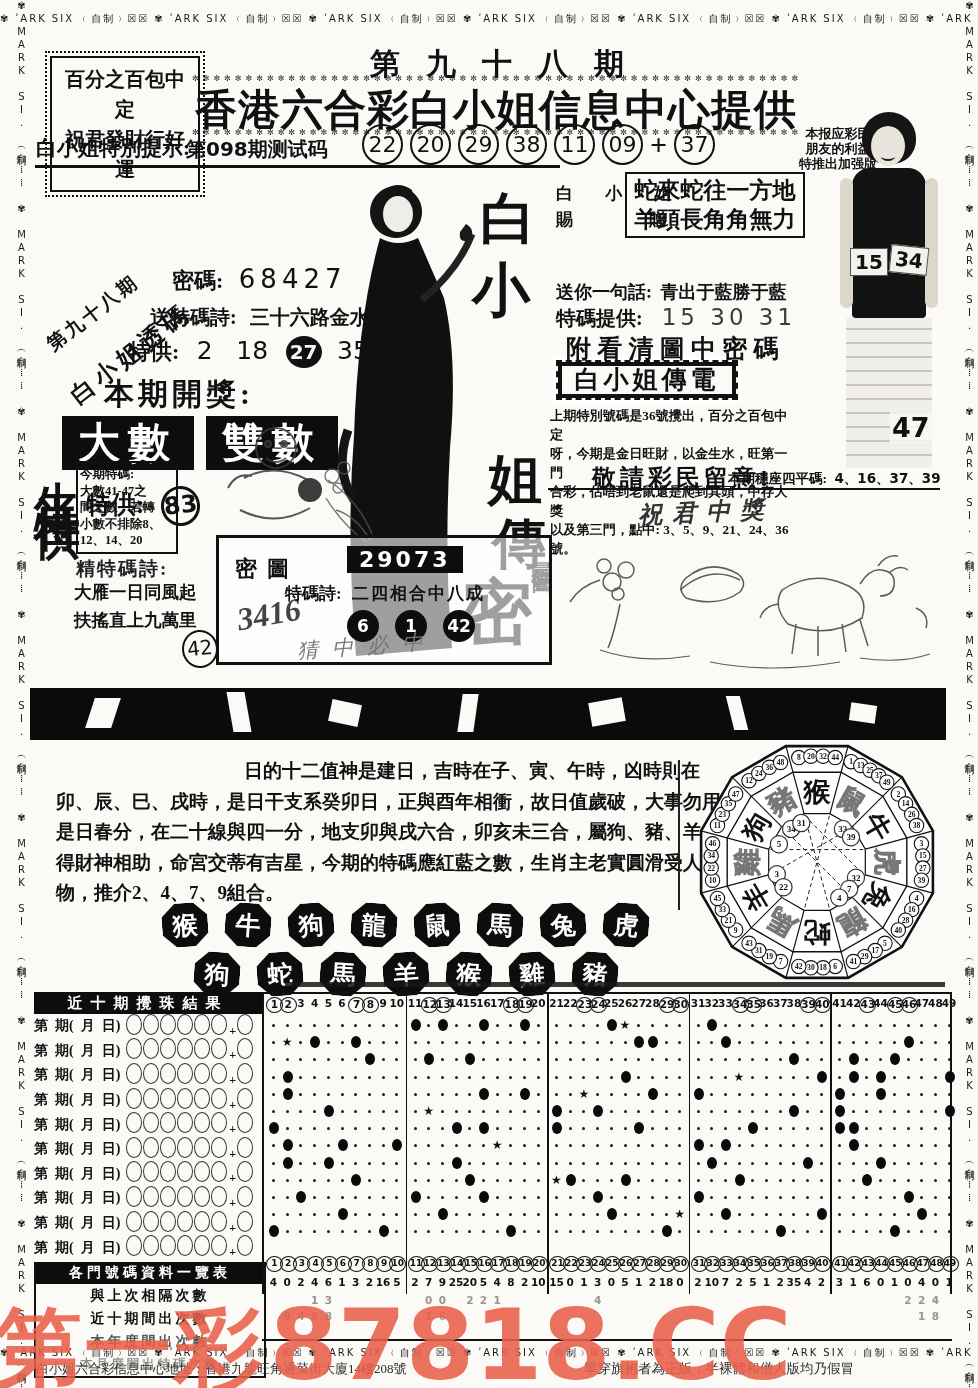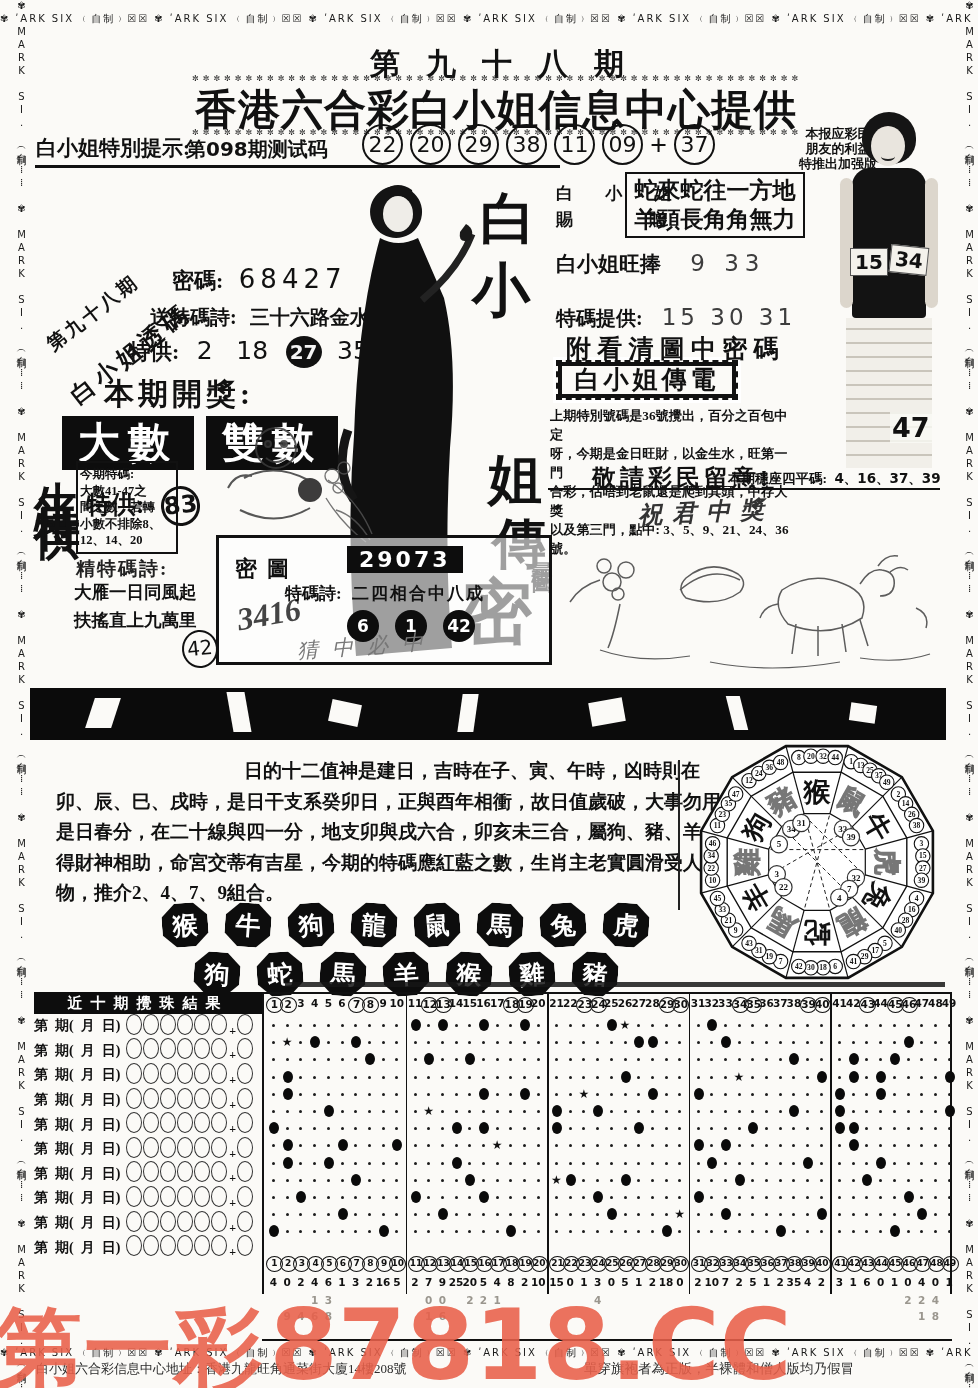--- a/index.html
+++ b/index.html
@@ -98,20 +98,24 @@
 </head>
 <body>
 
 <div id="page">
 
   <div class="strip h" style="top:8px;">✾  ʹARK SIX ﹙自制﹚☒☒   ✾  ʹARK SIX ﹙自制﹚☒☒   ✾  ʹARK SIX ﹙自制﹚☒☒   ✾  ʹARK SIX ﹙自制﹚☒☒   ✾  ʹARK SIX ﹙自制﹚☒☒   ✾  ʹARK SIX ﹙自制﹚☒☒   ✾  ʹARK SIX ﹙自制﹚☒☒   ✾  ʹARK SIX ﹙自制﹚☒☒   ✾  ʹARK SIX ﹙自制﹚☒☒   </div>
   <div class="strip h" style="top:1342px;">✾  ʹARK SIX ﹙自制﹚☒☒   ✾  ʹARK SIX ﹙自制﹚☒☒   ✾  ʹARK SIX ﹙自制﹚☒☒   ✾  ʹARK SIX ﹙自制﹚☒☒   ✾  ʹARK SIX ﹙自制﹚☒☒   ✾  ʹARK SIX ﹙自制﹚☒☒   ✾  ʹARK SIX ﹙自制﹚☒☒   ✾  ʹARK SIX ﹙自制﹚☒☒   ✾  ʹARK SIX ﹙自制﹚☒☒   </div>
   <div class="strip vert v" style="left:2px;">✾ MARK SI. ︵自制︶ ⁞⁞ ✾ MARK SI. ︵自制︶ ⁞⁞ ✾ MARK SI. ︵自制︶ ⁞⁞ ✾ MARK SI. ︵自制︶ ⁞⁞ ✾ MARK SI. ︵自制︶ ⁞⁞ ✾ MARK SI. ︵自制︶ ⁞⁞ ✾ MARK SI. ︵自制︶ ⁞⁞ ✾ MARK SI. ︵自制︶ ⁞⁞ ✾ MARK SI. ︵自制︶ ⁞⁞ </div>
   <div class="strip vert v" style="left:950px;">✾ MARK SI. ︵自制︶ ⁞⁞ ✾ MARK SI. ︵自制︶ ⁞⁞ ✾ MARK SI. ︵自制︶ ⁞⁞ ✾ MARK SI. ︵自制︶ ⁞⁞ ✾ MARK SI. ︵自制︶ ⁞⁞ ✾ MARK SI. ︵自制︶ ⁞⁞ ✾ MARK SI. ︵自制︶ ⁞⁞ ✾ MARK SI. ︵自制︶ ⁞⁞ ✾ MARK SI. ︵自制︶ ⁞⁞ </div>
 
+  <div class="abs slogan-box">
+    <div>百分之百包中定</div>
+    <div>祝君發財行好運</div>
+  </div>
   <div class="abs issue-title">第九十八期</div>
   <div class="abs deco-row" style="top:74px;">✼ ✼ ✼ ✼ ✼ ✼ ✼ ✼ ✼ ✼ ✼ ✼ ✼ ✼ ✼ ✼ ✼ ✼ ✼ ✼ ✼ ✼ ✼ ✼ ✼ ✼ ✼ ✼ ✼ ✼ ✼ ✼ ✼ ✼ ✼ ✼ ✼ ✼ ✼ ✼ ✼ ✼ ✼ ✼ ✼ ✼ ✼ ✼ ✼ ✼ ✼ ✼ ✼ ✼ ✼ ✼ ✼ ✼ ✼ ✼ ✼ ✼ ✼ ✼ ✼ ✼ ✼ ✼ ✼ ✼ ✼ ✼ ✼ ✼ ✼ ✼ ✼ ✼ ✼ ✼ </div>
   <div class="abs main-title">香港六合彩白小姐信息中心提供</div>
   <div class="abs deco-row" style="top:128px;">✼ ✼ ✼ ✼ ✼ ✼ ✼ ✼ ✼ ✼ ✼ ✼ ✼ ✼ ✼ ✼ ✼ ✼ ✼ ✼ ✼ ✼ ✼ ✼ ✼ ✼ ✼ ✼ ✼ ✼ ✼ ✼ ✼ ✼ ✼ ✼ ✼ ✼ ✼ ✼ ✼ ✼ ✼ ✼ ✼ ✼ ✼ ✼ ✼ ✼ ✼ ✼ ✼ ✼ ✼ ✼ ✼ ✼ ✼ ✼ ✼ ✼ ✼ ✼ ✼ ✼ ✼ ✼ ✼ ✼ ✼ ✼ ✼ ✼ ✼ ✼ ✼ ✼ ✼ ✼ </div>
 
   <div class="abs tip-label">白小姐特別提示:</div>
   <div class="abs tip-text">第098期测试码</div>
   <div class="abs tip-row">
       <span class="tip-circle">22</span>
       <span class="tip-circle">20</span>
@@ -224,23 +228,23 @@
     <div class="abs" style="left:128px;top:72px;"><span class="ball">6</span><span class="ball">1</span><span class="ball">42</span></div>
     <div class="abs hand" style="left:78px;top:94px;font-size:21px;letter-spacing:14px;transform:rotate(-4deg);color:#777;">猜中必中</div>
   </div>
 
   <div class="abs" style="left:556px;top:182px;font-size:17px;font-weight:bold;letter-spacing:14px;">白 小 姐</div>
   <div class="abs" style="left:556px;top:208px;font-size:17px;font-weight:bold;letter-spacing:14px;">賜　　贈</div>
   <div class="abs gift-box">
     <div>蛇來蛇往一方地</div>
     <div>羊頭長角角無力</div>
   </div>
-  <div class="abs" style="left:556px;top:250px;font-size:21px;font-weight:bold;">
-    <span>白小姐旺捧</span>
-    <span class="sans" style="font-weight:normal;color:#3d3d3d;font-size:23px;margin-left:24px;letter-spacing:6px;">9  33</span>
+  <div class="abs" style="left:556px;top:280px;font-size:18px;font-weight:bold;">
+    <span>送你一句話:</span>
+    <span style="margin-left:4px;">青出于藍勝于藍</span>
   </div>
   <div class="abs" style="left:556px;top:304px;font-size:20px;font-weight:bold;">
     <span>特碼提供:</span>
     <span class="sans" style="font-weight:normal;color:#3d3d3d;font-size:23px;margin-left:14px;letter-spacing:4px;">15  30  31</span>
   </div>
   <div class="abs telegram">白小姐傳電</div>
   <div class="abs" style="left:566px;top:332px;font-size:25px;font-weight:900;">附 看 清 圖 中 密 碼</div>
   <div class="abs tele-text">
       <div>上期特別號碼是36號攪出，百分之百包中定</div>
       <div>呀，今期是金日旺財，以金生水，旺第一門</div>
@@ -503,20 +507,29 @@
           <span>第 期( 月 日)</span>
           <span style="margin-left: 6px;"><span class="oval"></span><span class="oval"></span><span class="oval"></span><span class="oval"></span><span class="oval"></span><span class="oval"></span><span style="font-size: 12px; margin: 0px 1px;">+</span><span class="oval"></span></span>
         </div>
         <div class="res-row">
           <span>第 期( 月 日)</span>
           <span style="margin-left: 6px;"><span class="oval"></span><span class="oval"></span><span class="oval"></span><span class="oval"></span><span class="oval"></span><span class="oval"></span><span style="font-size: 12px; margin: 0px 1px;">+</span><span class="oval"></span></span>
         </div>
       </div>
   </div>
 
+  <div class="abs stats">
+    <div class="tbl-head" style="height:22px;line-height:22px;font-size:14px;letter-spacing:4px;">各門號碼資料一覽表</div>
+    <div id="stats-rows">
+        <div class="row">與上次相隔次數</div>
+        <div class="row">近十期間出次數</div>
+        <div class="row" style="opacity: 0.7;">本年度間出次數</div>
+        <div class="row" style="opacity: 0.45; font-size: 12.5px;">本月度間出特碼次數</div>
+      </div>
+  </div>
 
   <div class="abs matrix" id="matrix">
       <div class="sep" style="left: 143.8px; top: 0px; height: 300px;"></div>
       <div class="sep" style="left: 285.3px; top: 0px; height: 300px;"></div>
       <div class="sep" style="left: 426.8px; top: 0px; height: 300px;"></div>
       <div class="sep" style="left: 568.3px; top: 0px; height: 300px;"></div>
       <div class="sep" style="left: 0px; top: 0px; height: 300px;"></div>
       <div class="sep" style="left: 688px; top: 0px; height: 300px;"></div>
       <span class="mx-num circ" style="left: 4px; top: 3px;">1</span>
       <span class="mx-num circ" style="left: 17.7px; top: 3px;">2</span>

